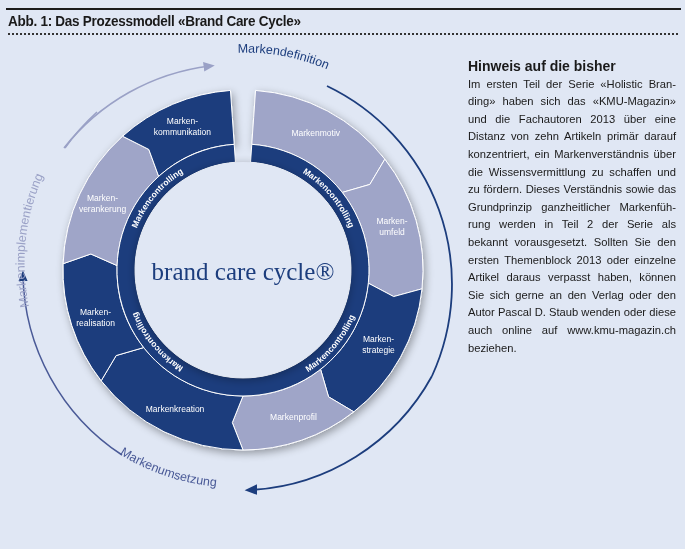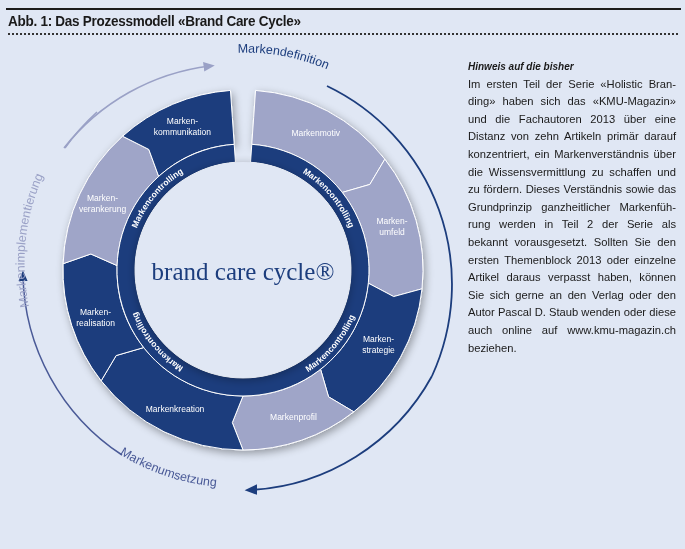--- a/index.html
+++ b/index.html
@@ -2,21 +2,21 @@
 <html><head>
 <meta charset="utf-8">
 <style>
   html,body{margin:0;padding:0;}
   body{width:685px;height:549px;background:#e0e7f4;position:relative;overflow:hidden;font-family:"Liberation Sans",sans-serif;}
   .topline{position:absolute;left:6px;top:8px;width:675px;height:2px;background:#1b1b1b;}
   .fig-title{position:absolute;left:8px;top:12px;font-size:15px;font-weight:bold;color:#1a1a1a;letter-spacing:-0.3px;transform:scaleX(0.9);transform-origin:left top;white-space:nowrap;}
   .dotline{position:absolute;left:8px;top:33px;width:670px;border-top:2px dotted #333;}
   .diagram{position:absolute;left:0;top:40px;width:460px;height:455px;}
   .sidebar{position:absolute;left:468px;top:58px;width:208px;font-size:11.2px;line-height:17.6px;color:#1a1a1a;}
-  .sidebar-title{font-weight:bold;font-size:10px;font-style:italic;}
+  .sidebar-title{font-weight:bold;font-size:14px;}
   .sidebar-body{text-align:justify;hyphens:manual;}
   .caption{position:absolute;left:8px;top:508px;width:670px;font-size:11px;line-height:17px;color:#1a1a1a;letter-spacing:-0.2px;}
   svg text{font-family:"Liberation Sans",sans-serif;}
 </style>
 </head>
 <body>
 
 <div class="topline"></div>
 <div class="fig-title">Abb. 1: Das Prozessmodell «Brand Care Cycle»</div>
 <div class="dotline"></div>

